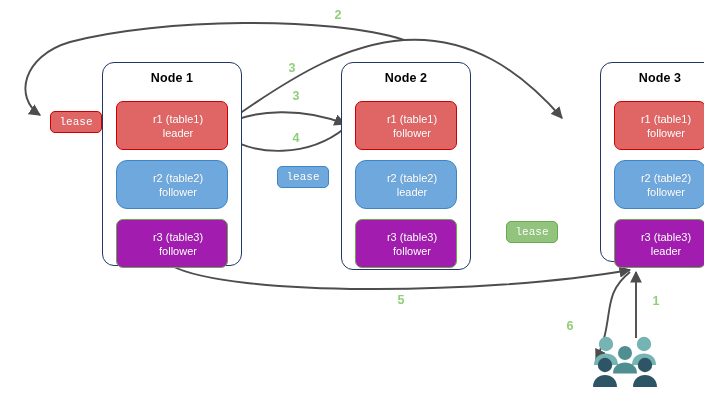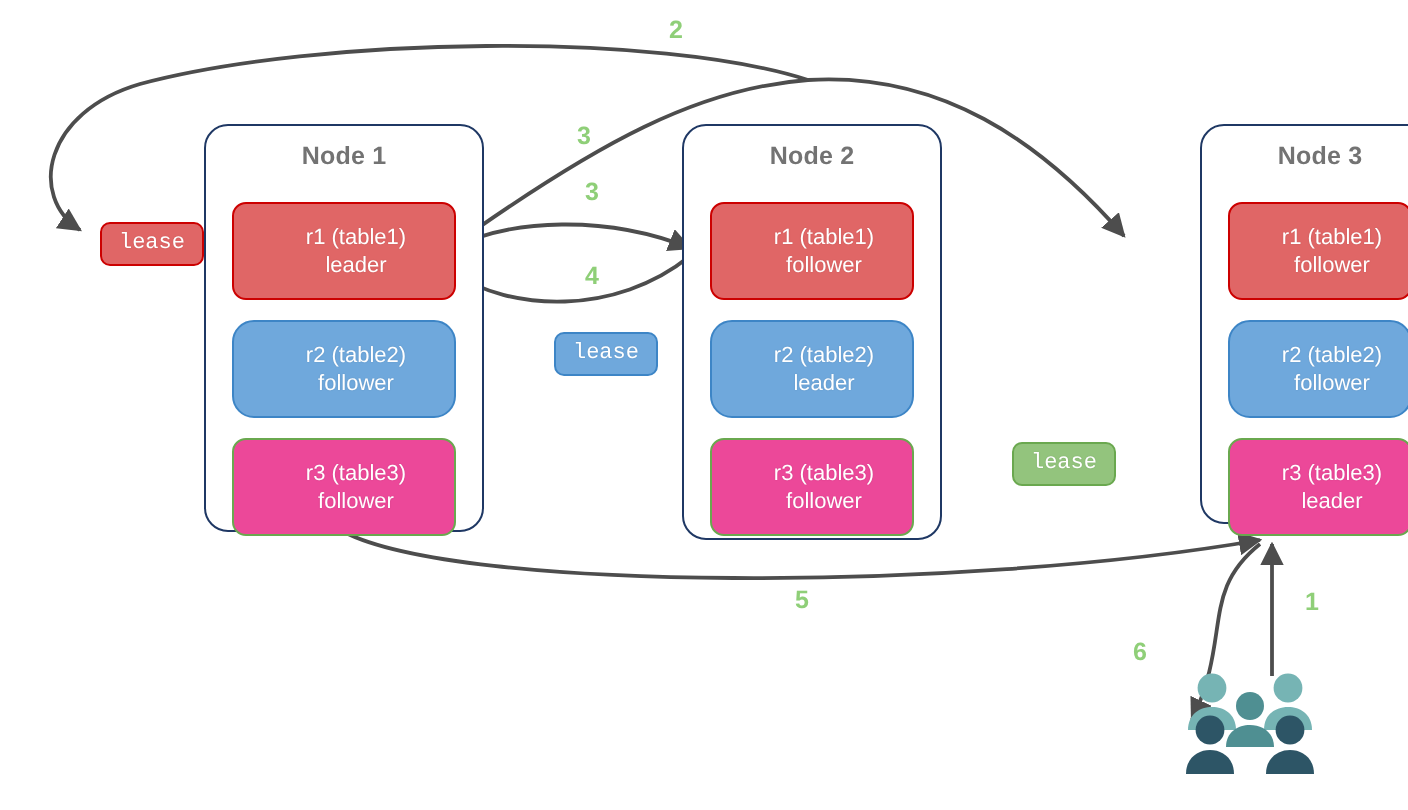--- a/index.html
+++ b/index.html
@@ -35,21 +35,21 @@
     background: #ffffff;
   }
   .node-title {
     position: absolute;
     left: 0;
     right: 0;
     top: 8px;
     text-align: center;
     font-size: 12.5px;
     font-weight: bold;
-    color: #737373;
+    color: #000000;
     letter-spacing: .1px;
   }
   .replica {
     position: absolute;
     left: 13px;
     right: 13px;
     height: 49px;
     border-radius: 7px;
     box-sizing: border-box;
     display: flex;
@@ -59,21 +59,21 @@
     color: #ffffff;
     font-size: 11px;
     line-height: 14px;
     text-align: center;
     text-shadow: 0 0 1px rgba(0,0,0,.12);
     padding-left: 12px;
   }
   .replica .l2 { display: block; }
   .rep-red   { background: #e06666; border: 1.3px solid #cc0000; }
   .rep-blue  { background: #6fa8dc; border: 1.3px solid #3d85c6; }
-  .rep-green { background: #ec4899; border: 1.3px solid #6aa84f; }
+  .rep-green { background: #a21caf; border: 1.3px solid #6aa84f; }
 
   .r1 { top: 38px; }
   .r2 { top: 97px; border-radius: 11px; }
   .r3 { top: 156px; }
 
   
   .lease {
     position: absolute;
     box-sizing: border-box;
     height: 22px;

